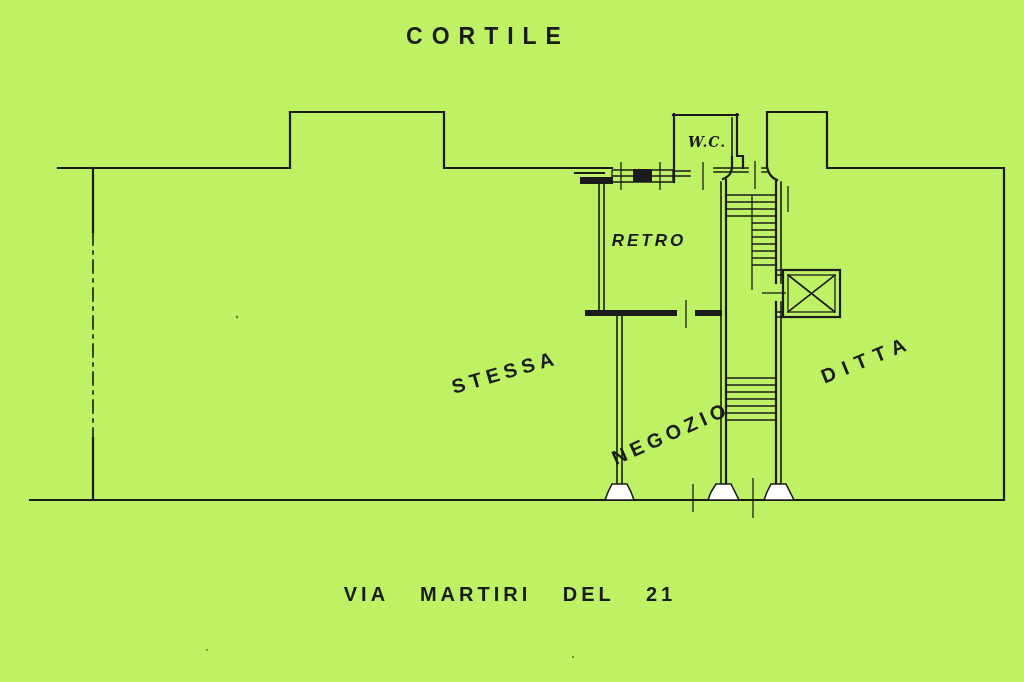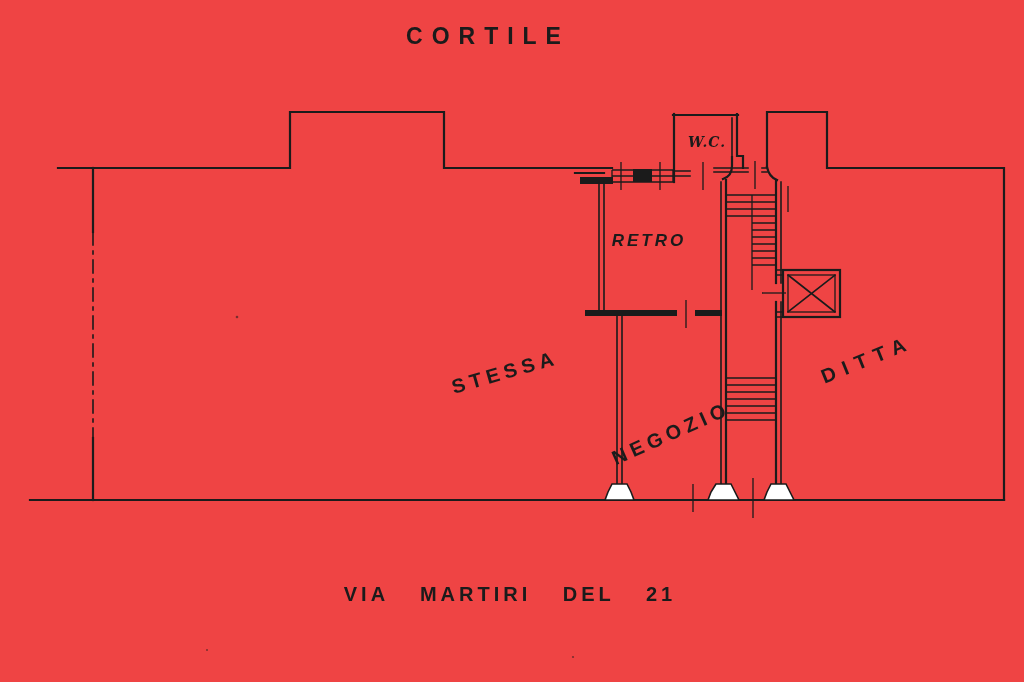--- a/index.html
+++ b/index.html
@@ -1,16 +1,16 @@
 <!DOCTYPE html>
 <html><head>
 <meta charset="utf-8">
 <style>
   html,body{margin:0;padding:0;background:#ffffff;}
-  .page{position:relative;width:1024px;height:682px;background:#ef4444;overflow:hidden;}
+  .page{position:relative;width:1024px;height:682px;background:#bef264;overflow:hidden;}
   svg{display:block;}
   
   .w2  {stroke:#1b1b1b;stroke-width:2.2;fill:none;stroke-linecap:square;}
   .w16 {stroke:#1b1b1b;stroke-width:1.6;fill:none;stroke-linecap:square;}
   .w12 {stroke:#1b1b1b;stroke-width:1.3;fill:none;stroke-linecap:butt;}
   .dash{stroke-dasharray:13 6 3 6;}
   .blk {fill:#1b1b1b;stroke:none;}
   .shoe{fill:#ffffff;stroke:#1b1b1b;stroke-width:1.6;}
   text{fill:#1b1b1b;font-family:"Liberation Sans",sans-serif;font-weight:700;}
   .t-courtyard{font-size:23px;letter-spacing:9px;}

